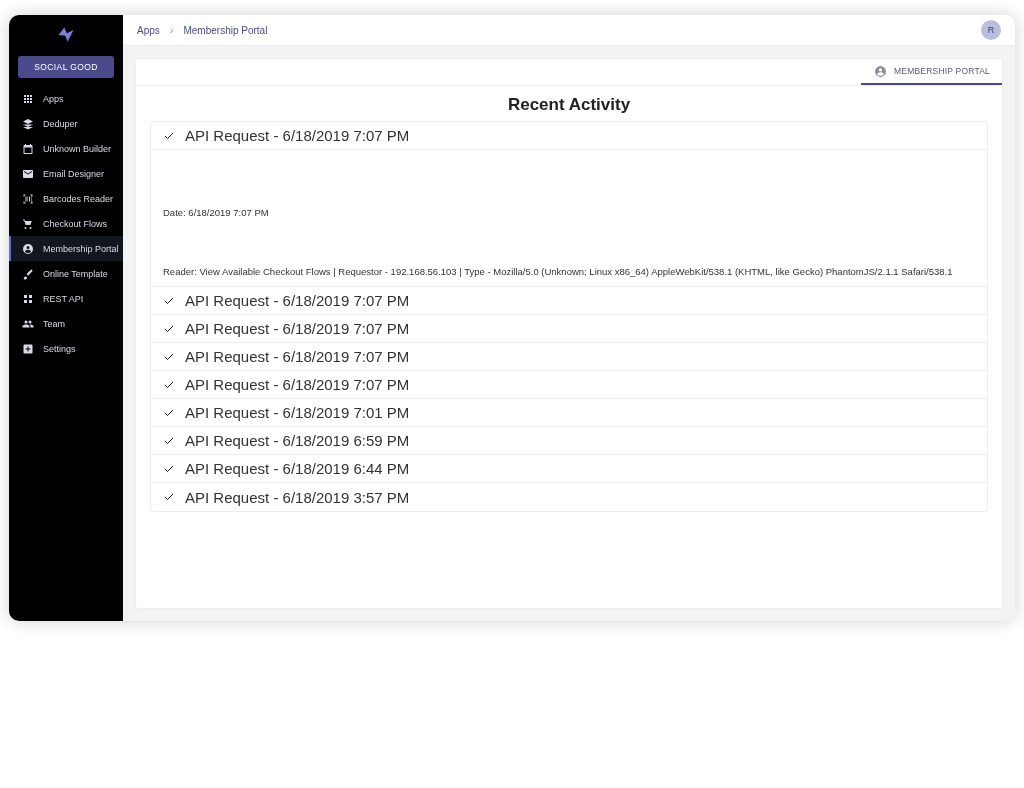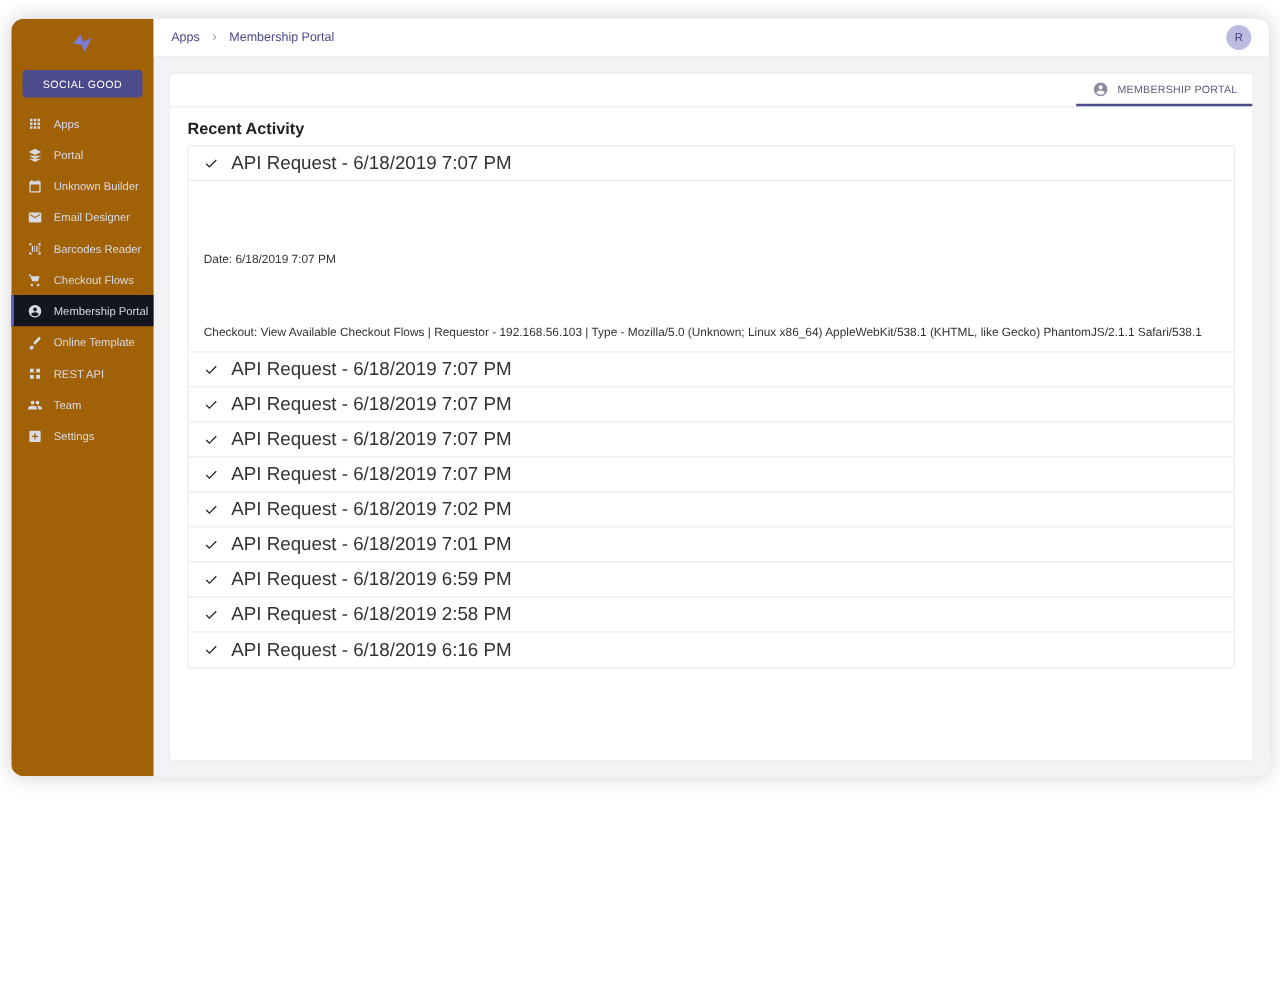--- a/index.html
+++ b/index.html
@@ -4,41 +4,41 @@
 <style>
 * { box-sizing: border-box; margin: 0; padding: 0; }
 body { font-family: -apple-system, BlinkMacSystemFont, "Segoe UI", Arial, sans-serif; background: #fff; width: 1024px; height: 788px; position: relative; }
 .window { position: absolute; left: 9px; top: 15px; width: 1006px; height: 606px; border-radius: 10px; background: #fff; box-shadow: 0 0 18px rgba(0,0,0,0.18); overflow: hidden; display: flex; flex-direction: column; }
 .titlebar { height: 23px; background: linear-gradient(#e9e9e9,#dedede); display: flex; align-items: center; position: relative; }
 .traffic { display: flex; gap: 6px; margin-left: 10px; }
 .dot { width: 10px; height: 10px; border-radius: 50%; }
 .dot.red { background:#ff5f57; } .dot.yellow { background:#ffbd2e; } .dot.green { background:#28c940; }
 .tab { position: absolute; left: 98px; top: 2px; height: 21px; background: #f5f5f5; border-radius: 6px 6px 0 0; padding: 0 18px; display: flex; align-items: center; font-size: 10px; color: #555; border: 1px solid #ddd; border-bottom: none; }
 .app { flex: 1; display: flex; min-height: 0; }
-.sidebar { width: 114px; background: #a16207; display: flex; flex-direction: column; }
+.sidebar { width: 114px; background: #000000; display: flex; flex-direction: column; }
 .logo { height: 40px; display: flex; align-items: center; justify-content: center; }
 .logo svg { width: 20px; height: 20px; }
 .brand-btn { margin: 1px 9px 8px 9px; height: 22px; background: #4b4a8a; border-radius: 3px; display: flex; align-items: center; justify-content: center; font-size: 8.5px; letter-spacing: 0.4px; color: #fff; }
 .nav { display: flex; flex-direction: column; }
 .nav-item { height: 25px; display: flex; align-items: center; gap: 8px; padding-left: 12px; font-size: 9px; color: #d8dae6; cursor: pointer; }
 .nav-item.active { background: #14161f; border-left: 2px solid #6a6bc9; padding-left: 10px; }
 .nav-item .ic { width: 14px; height: 14px; display: flex; align-items: center; justify-content: center; color: #d8dae6; }
 .nav-item .ic svg { width: 12px; height: 12px; fill: currentColor; }
 .main { flex: 1; background: #f3f3f5; display: flex; flex-direction: column; min-width: 0; }
 .topbar { height: 31px; background: #fff; border-bottom: 1px solid #e8e8ee; display: flex; align-items: center; padding: 0 14px; justify-content: space-between; }
 .breadcrumb { display: flex; align-items: center; gap: 10px; font-size: 10px; }
 .breadcrumb a { color: #4b4a8a; text-decoration: none; }
 .bcsep { color: #999; font-size: 11px; }
 .avatar { width: 20px; height: 20px; border-radius: 50%; background: #bcbce0; color: #3a3a7a; font-size: 9px; display: flex; align-items: center; justify-content: center; }
 .card { margin: 12px; background: #fff; border: 1px solid #ececf1; border-radius: 3px; flex: 1; display: flex; flex-direction: column; overflow: hidden; }
 .card-head { height: 27px; display: flex; justify-content: flex-end; border-bottom: 1px solid #ececf1; }
 .card-tab { display: flex; align-items: center; gap: 7px; padding: 0 12px; font-size: 8.5px; color: #5a5a7a; border-bottom: 2px solid #4b4a8a; letter-spacing: 0.2px; }
 .card-tab .ic { width: 14px; height: 14px; display: flex; align-items: center; justify-content: center; }
 .card-tab .ic svg { width: 13px; height: 13px; fill: #8b8ba0; }
-.section-title { font-size: 13px; font-weight: 600; color: #222; padding: 9px 14px 6px 14px; }
+.section-title { font-size: 17px; font-weight: 600; color: #222; padding: 9px 14px 6px 14px; text-align: center; }
 .list { margin: 0 14px 14px 14px; border: 1px solid #ececf1; border-radius: 3px; }
 .row { min-height: 28px; display: flex; align-items: center; gap: 10px; padding: 0 12px; border-bottom: 1px solid #ececf1; font-size: 15px; color: #333; }
 .row:last-child { border-bottom: none; }
 .row .chk { width: 12px; height: 12px; display: flex; align-items: center; justify-content: center; }
 .row .chk svg { width: 12px; height: 12px; stroke: #222; stroke-width: 2; fill: none; }
 .detail { padding: 9px 12px; border-bottom: 1px solid #ececf1; }
 .detail p { font-size: 9.5px; color: #333; margin-bottom: 6px; margin-top: 48px; }
 .detail p:last-child { margin-bottom: 0; }
 </style>
 </head>
@@ -62,21 +62,21 @@
               </svg>
             </span>
           <span>Apps</span>
         </div>
         <div class="nav-item">
           <span class="ic">
               <svg viewBox="0 0 24 24">
                 <path d="M12 2L2 7l10 5 10-5-10-5zM2 13l10 5 10-5M2 18l10 5 10-5"></path>
               </svg>
             </span>
-          <span>Portal</span>
+          <span>Deduper</span>
         </div>
         <div class="nav-item">
           <span class="ic">
               <svg viewBox="0 0 24 24">
                 <path d="M19 4h-1V2h-2v2H8V2H6v2H5a2 2 0 00-2 2v14a2 2 0 002 2h14a2 2 0 002-2V6a2 2 0 00-2-2zm0 16H5V9h14v11z"></path>
               </svg>
             </span>
           <span>Unknown Builder</span>
         </div>
         <div class="nav-item">
@@ -173,21 +173,21 @@
           <div class="row">
             <span class="chk">
                 <svg viewBox="0 0 24 24">
                   <polyline points="4 12 9 17 20 6"></polyline>
                 </svg>
               </span>
             <span>API Request - 6/18/2019 7:07 PM</span>
           </div>
           <div class="detail">
             <p><span>Date:</span> <span>6/18/2019 7:07 PM</span></p>
-            <p><span>Checkout:</span> <span>View Available Checkout Flows | Requestor - 192.168.56.103 | Type - Mozilla/5.0 (Unknown; Linux x86_64) AppleWebKit/538.1 (KHTML, like Gecko) PhantomJS/2.1.1 Safari/538.1</span></p>
+            <p><span>Reader:</span> <span>View Available Checkout Flows | Requestor - 192.168.56.103 | Type - Mozilla/5.0 (Unknown; Linux x86_64) AppleWebKit/538.1 (KHTML, like Gecko) PhantomJS/2.1.1 Safari/538.1</span></p>
           </div>
           <div class="row">
               <span class="chk">
                 <svg viewBox="0 0 24 24">
                   <polyline points="4 12 9 17 20 6"></polyline>
                 </svg>
               </span>
               <span>API Request - 6/18/2019 7:07 PM</span>
             </div>
           <div class="row">
@@ -213,51 +213,43 @@
                 </svg>
               </span>
               <span>API Request - 6/18/2019 7:07 PM</span>
             </div>
           <div class="row">
               <span class="chk">
                 <svg viewBox="0 0 24 24">
                   <polyline points="4 12 9 17 20 6"></polyline>
                 </svg>
               </span>
-              <span>API Request - 6/18/2019 7:02 PM</span>
-            </div>
-          <div class="row">
-              <span class="chk">
-                <svg viewBox="0 0 24 24">
-                  <polyline points="4 12 9 17 20 6"></polyline>
-                </svg>
-              </span>
               <span>API Request - 6/18/2019 7:01 PM</span>
             </div>
           <div class="row">
               <span class="chk">
                 <svg viewBox="0 0 24 24">
                   <polyline points="4 12 9 17 20 6"></polyline>
                 </svg>
               </span>
               <span>API Request - 6/18/2019 6:59 PM</span>
             </div>
           <div class="row">
               <span class="chk">
                 <svg viewBox="0 0 24 24">
                   <polyline points="4 12 9 17 20 6"></polyline>
                 </svg>
               </span>
-              <span>API Request - 6/18/2019 2:58 PM</span>
-            </div>
-          <div class="row">
-              <span class="chk">
-                <svg viewBox="0 0 24 24">
-                  <polyline points="4 12 9 17 20 6"></polyline>
-                </svg>
-              </span>
-              <span>API Request - 6/18/2019 6:16 PM</span>
+              <span>API Request - 6/18/2019 6:44 PM</span>
+            </div>
+          <div class="row">
+              <span class="chk">
+                <svg viewBox="0 0 24 24">
+                  <polyline points="4 12 9 17 20 6"></polyline>
+                </svg>
+              </span>
+              <span>API Request - 6/18/2019 3:57 PM</span>
             </div>
         </div>
       </div>
     </div>
   </div>
 </div>
 
 </body></html>

